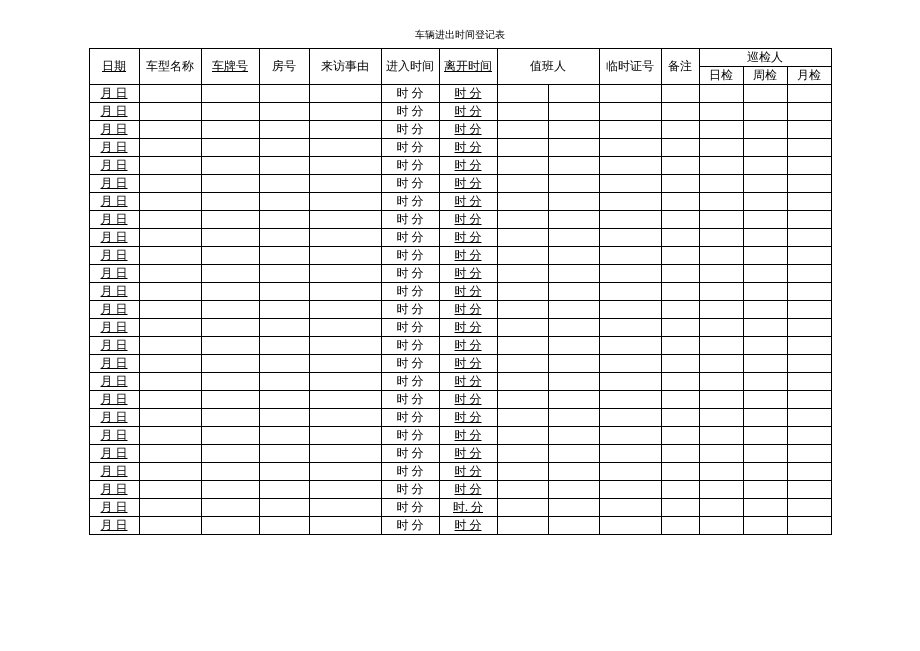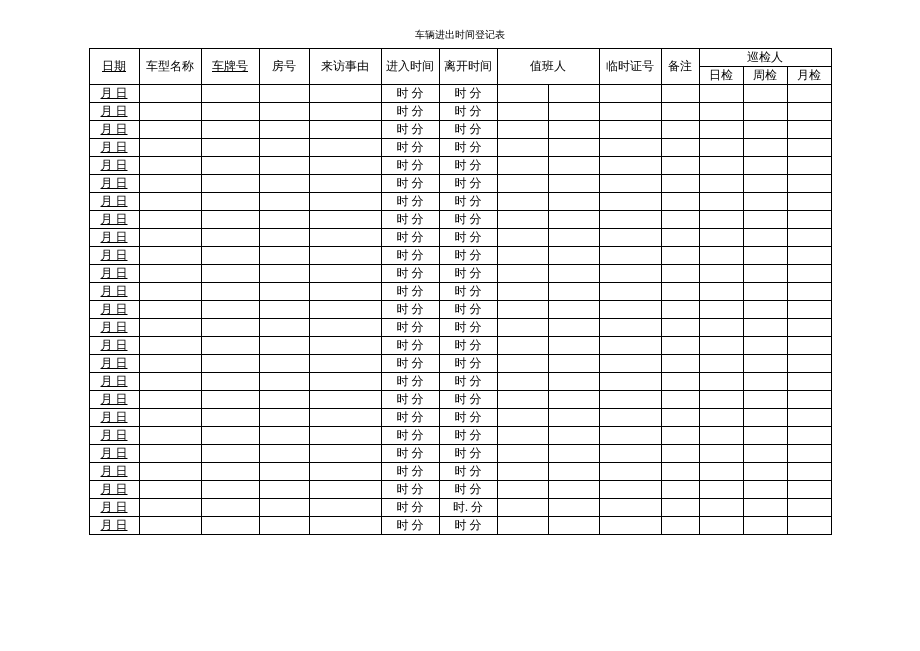--- a/index.html
+++ b/index.html
@@ -32,21 +32,21 @@
       height: 18px;
       overflow: hidden;
     }
     thead th { height: 15px; }
     .c-date   { width: 50px; text-decoration: underline; }
     .c-model  { width: 62px; }
     .c-plate  { width: 58px; text-decoration: underline; }
     .c-room   { width: 50px; }
     .c-reason { width: 72px; }
     .c-enter  { width: 58px; }
-    .c-leave  { width: 58px; }
+    .c-leave  { width: 58px; text-decoration: underline; }
     .c-duty-a { width: 51px; }
     .c-duty-b { width: 51px; }
     .c-temp   { width: 62px; font-family: Liberation Serif, serif; }
     .c-remark { width: 38px; }
     .c-insp   { width: 44px; }
   </style>
 </head>
 <body>
 
 <div class="title">车辆进出时间登记表</div>

